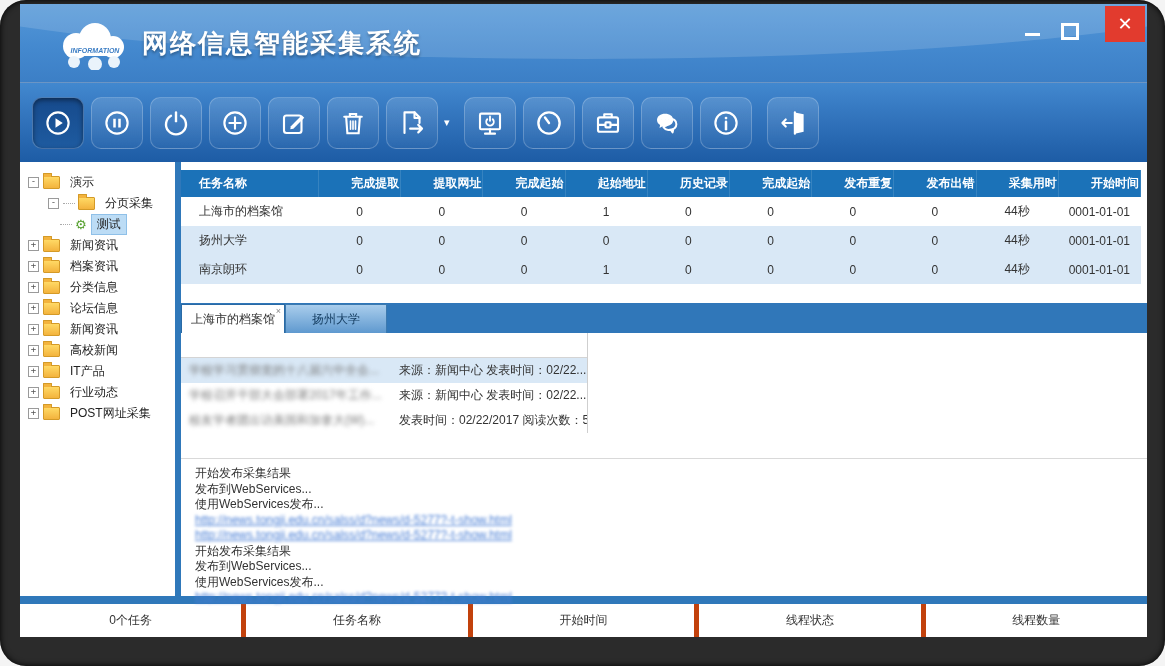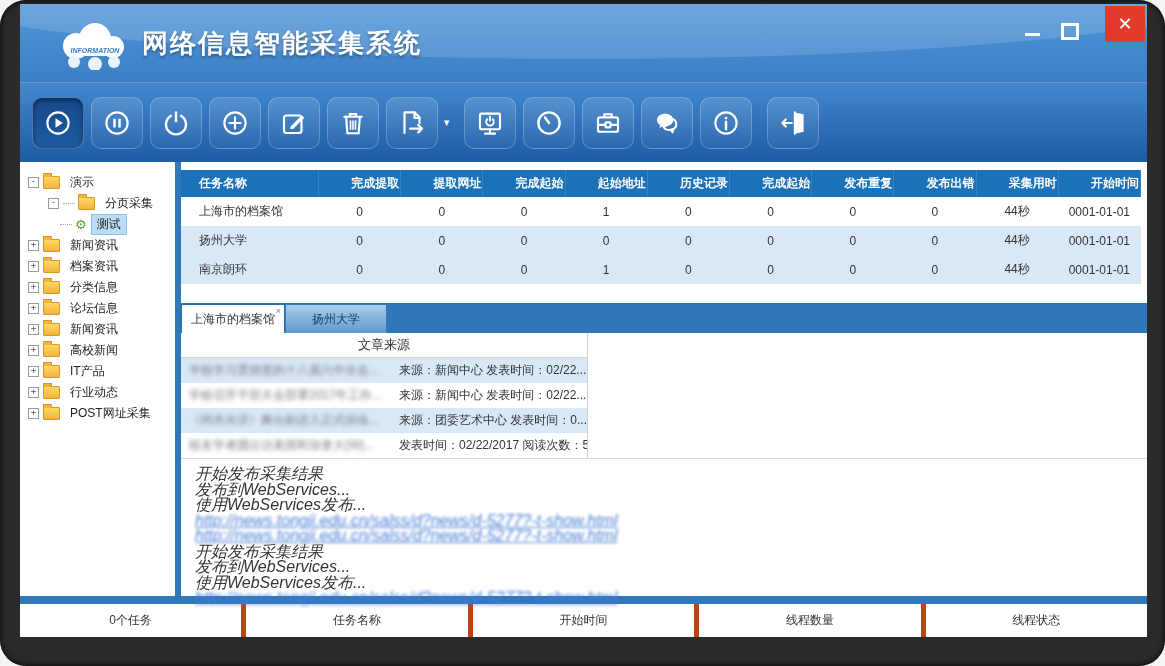--- a/index.html
+++ b/index.html
@@ -86,21 +86,21 @@
   .art-row.alt{background:#d9e8f6;}
   .art-title{width:212px;display:flex;align-items:center;padding-left:8px;box-sizing:border-box;
     color:#777;overflow:hidden;white-space:nowrap;}
   .art-src{flex:1;display:flex;align-items:center;padding-left:6px;color:#333;white-space:nowrap;overflow:hidden;}
   .blurred{filter:blur(2px);}
   .blurred-soft{filter:blur(1.4px);}
 
   .divider{position:absolute;left:0;top:296px;width:100%;border-top:1px solid #d9d9d9;}
 
   
-  .log{position:absolute;left:14px;top:304px;font-size:16px;color:#333;line-height:15.5px;font-style:italic;}
+  .log{position:absolute;left:14px;top:304px;font-size:12px;color:#333;line-height:15.5px;}
   .log .link{color:#4a7fd6;text-decoration:underline;cursor:pointer;}
 
   
   .bluebar{height:8px;background:#2f78ba;}
   .statusbar{height:33px;background:#fff;display:flex;align-items:stretch;font-size:12px;color:#333;}
   .statusbar .seg{flex:1;display:flex;align-items:center;justify-content:center;border-right:5px solid #c2410c;}
   .statusbar .seg:last-child{border-right:none;}
   svg.ic{display:block;}
 </style>
 </head>
@@ -382,33 +382,28 @@
           <span>上海市的档案馆</span>
           <span class="close-x">×</span>
         </div>
         <div class="tab inactive">
           <span>扬州大学</span>
         </div>
       </div>
 
       <div class="article">
         <div class="hdr">
-          <div>文章来源</div>
         </div>
         <div class="art-row alt">
           <div class="art-title blurred">学校学习贯彻党的十八届六中全会...</div>
           <div class="art-src">来源：新闻中心 发表时间：02/22...</div>
         </div>
         <div class="art-row">
           <div class="art-title blurred">学校召开干部大会部署2017年工作...</div>
           <div class="art-src">来源：新闻中心 发表时间：02/22...</div>
-        </div>
-        <div class="art-row alt">
-          <div class="art-title blurred">《同舟共济》舞台剧进入正式排练...</div>
-          <div class="art-src">来源：团委艺术中心 发表时间：0...</div>
         </div>
         <div class="art-row">
           <div class="art-title blurred">校友学者团出访美国和加拿大(W)...</div>
           <div class="art-src">发表时间：02/22/2017 阅读次数：5</div>
         </div>
       </div>
 
       <div class="divider"></div>
 
       <div class="log">
@@ -425,18 +420,18 @@
 
     </div>
   </div>
 
   <div class="bluebar"></div>
 
   <div class="statusbar">
     <div class="seg">0个任务</div>
     <div class="seg">任务名称</div>
     <div class="seg">开始时间</div>
+    <div class="seg">线程状态</div>
     <div class="seg">线程数量</div>
-    <div class="seg">线程状态</div>
   </div>
 
 </div>
 </div>
 
 </body></html>

